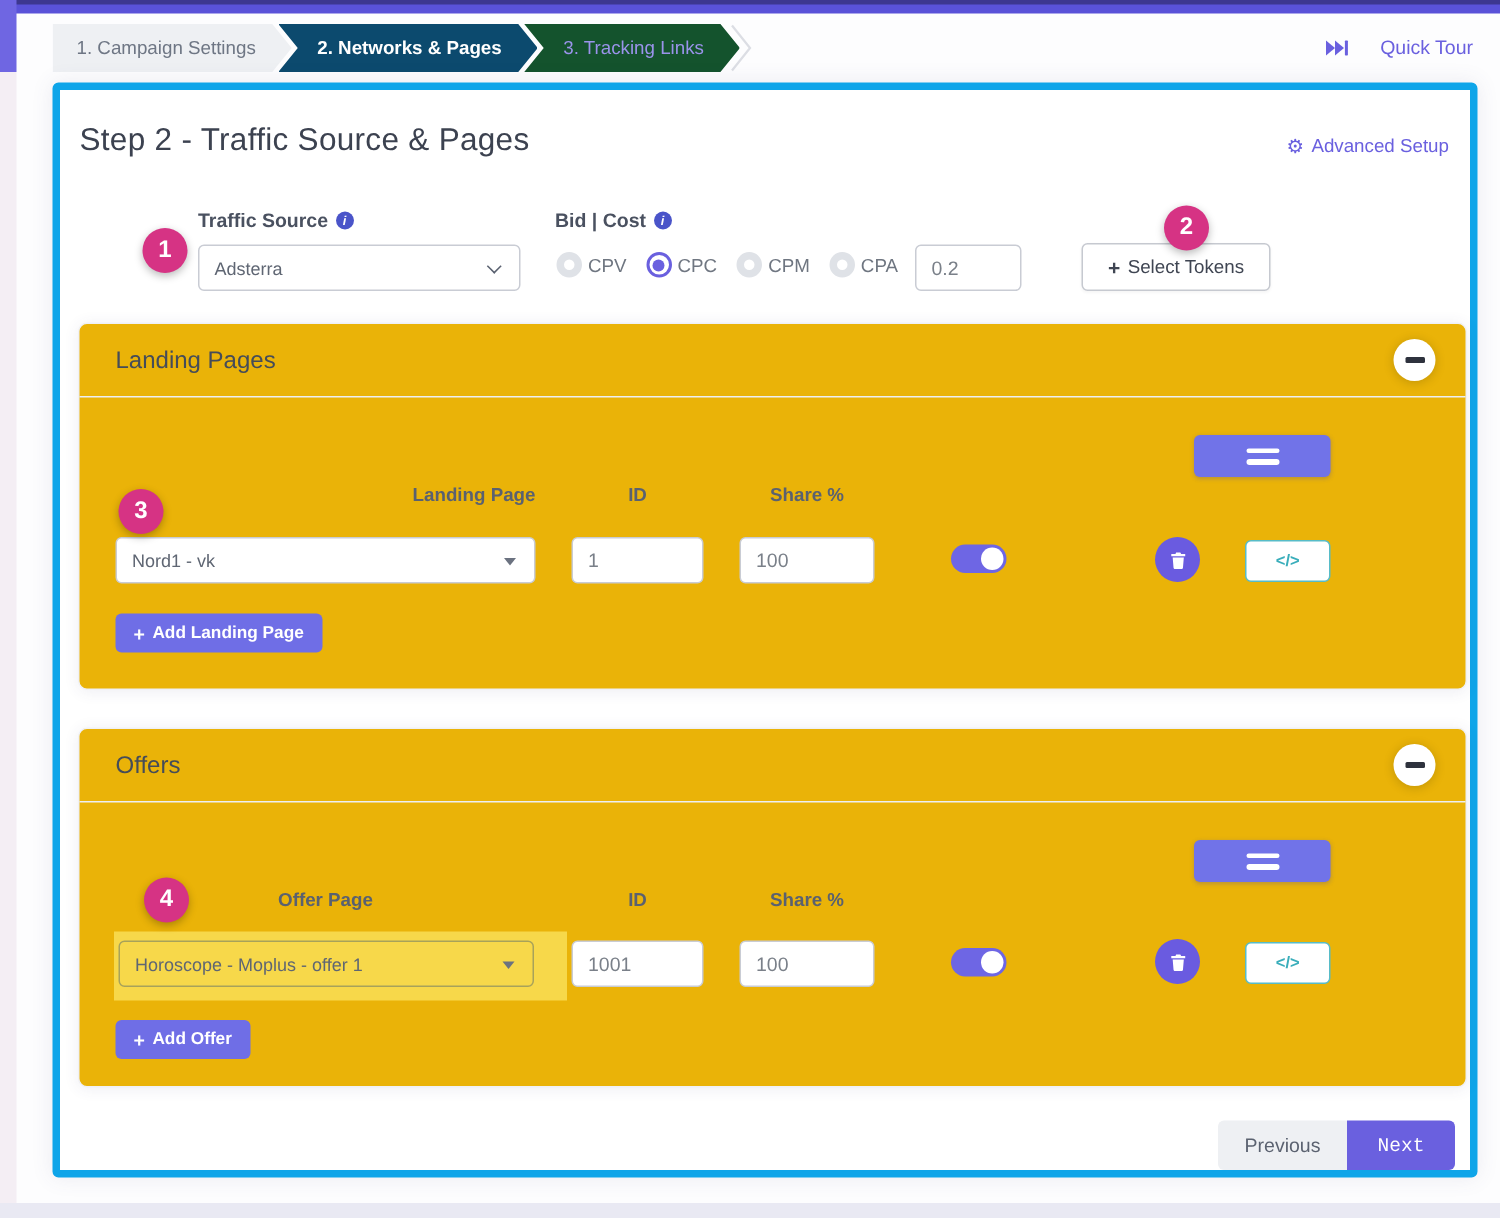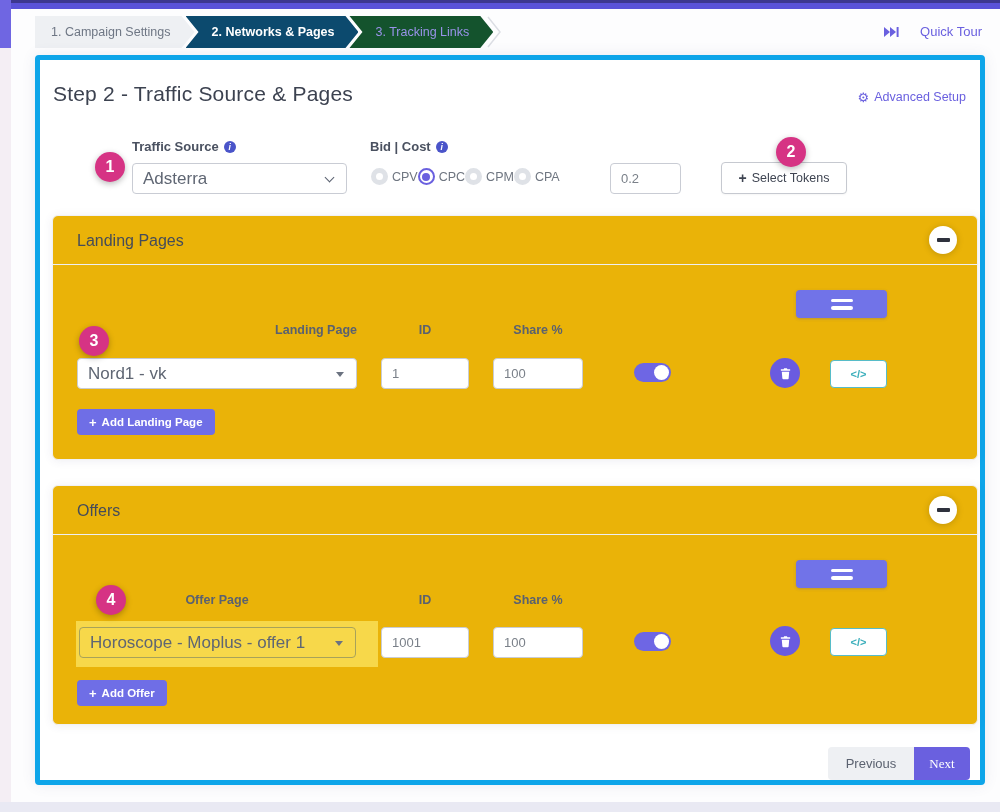--- a/index.html
+++ b/index.html
@@ -38,30 +38,30 @@
            font-size:16px; font-weight:bold; display:flex; align-items:center; justify-content:center;
            box-shadow:0 2px 6px rgba(0,0,0,.28); z-index:5; }
 
   
   .field-label { position:absolute; font-size:13px; color:#4a5160; font-weight:bold; display:flex; align-items:center; gap:5px; }
   .info-dot { width:12px; height:12px; border-radius:50%; background:#4a54c9; color:#fff; display:inline-flex;
               align-items:center; justify-content:center; font-size:8.5px; font-style:italic; font-weight:bold; }
   .info-dot::after { content:"i"; }
 
   .select { position:absolute; height:31px; background:#fff; border:1px solid #c9ccd4; border-radius:4px;
-            font-size:17px; color:#5f6673; display:flex; align-items:center; padding-left:10px; cursor:pointer; }
+            font-size:12px; color:#5f6673; display:flex; align-items:center; padding-left:10px; cursor:pointer; }
   .caret-chevron { position:absolute; right:13px; top:10px; width:7px; height:7px;
                    border-right:1.6px solid #5a6170; border-bottom:1.6px solid #5a6170; transform:rotate(45deg); }
   .caret-solid { position:absolute; right:12px; top:13px; width:0; height:0;
                  border-left:4px solid transparent; border-right:4px solid transparent; border-top:5px solid #6b7280; }
 
   .text-input { position:absolute; height:31px; border:1px solid #c9ccd4; border-radius:4px; font-size:13px;
                 color:#7a8089; padding-left:10px; font-family:"Liberation Sans", sans-serif; outline:none; background:#fff; }
 
-  .radios { position:absolute; display:flex; align-items:center; }
+  .radios { position:absolute; display:flex; align-items:center; gap:13px; }
   .radio-item { display:flex; align-items:center; gap:4px; font-size:12.5px; color:#6f7681; cursor:pointer; }
   .radio-circle { width:17px; height:17px; border-radius:50%; border:5px solid #dfe2e7; background:#fff; }
   .radio-item.selected .radio-circle { border:2px solid #6a60df; position:relative; }
   .radio-item.selected .radio-circle::after { content:""; position:absolute; left:2.5px; top:2.5px; width:8px; height:8px;
                                               border-radius:50%; background:#6a60df; }
 
   .tokens-btn { position:absolute; height:32px; background:#fff; border:1px solid #c6c9d0; border-radius:4px;
                 font-size:12.5px; color:#3f4552; display:flex; align-items:center; justify-content:center; gap:5px;
                 cursor:pointer; box-shadow:0 1px 2px rgba(0,0,0,.04); }
   .tokens-btn .plus { font-weight:bold; font-size:14px; }
@@ -95,22 +95,22 @@
              cursor:pointer; font-family:"Liberation Sans", sans-serif; }
   .add-btn .plus { font-size:13px; }
 
   .highlight { position:absolute; left:23px; top:135px; width:302px; height:46px; background:#f7d84a; }
   .highlight-select { border-color:#a8a25a; color:#5f6673; background:transparent; }
 
   
   .footer-btns { position:absolute; right:10px; top:687px; display:flex; }
   .btn-previous { width:86px; height:33px; background:#eef0f3; color:#5b6270; font-size:13px; border:none;
                   border-radius:4px 0 0 4px; cursor:pointer; font-family:"Liberation Sans", sans-serif; }
-  .btn-next { width:56px; height:33px; background:#6a60df; color:#fff; font-size:13px; border:none;
-              border-radius:0 4px 4px 0; cursor:pointer; font-family:Liberation Serif, serif; }
+  .btn-next { width:72px; height:33px; background:#6a60df; color:#fff; font-size:13px; border:none;
+              border-radius:0 4px 4px 0; cursor:pointer; font-family:Liberation Mono, monospace; }
 </style>
 </head>
 <body>
 
 <div class="page">
 
   <div class="top-bar"></div>
   <div class="left-accent"></div>
   <div class="left-strip"></div>
   <div class="bottom-strip"></div>

